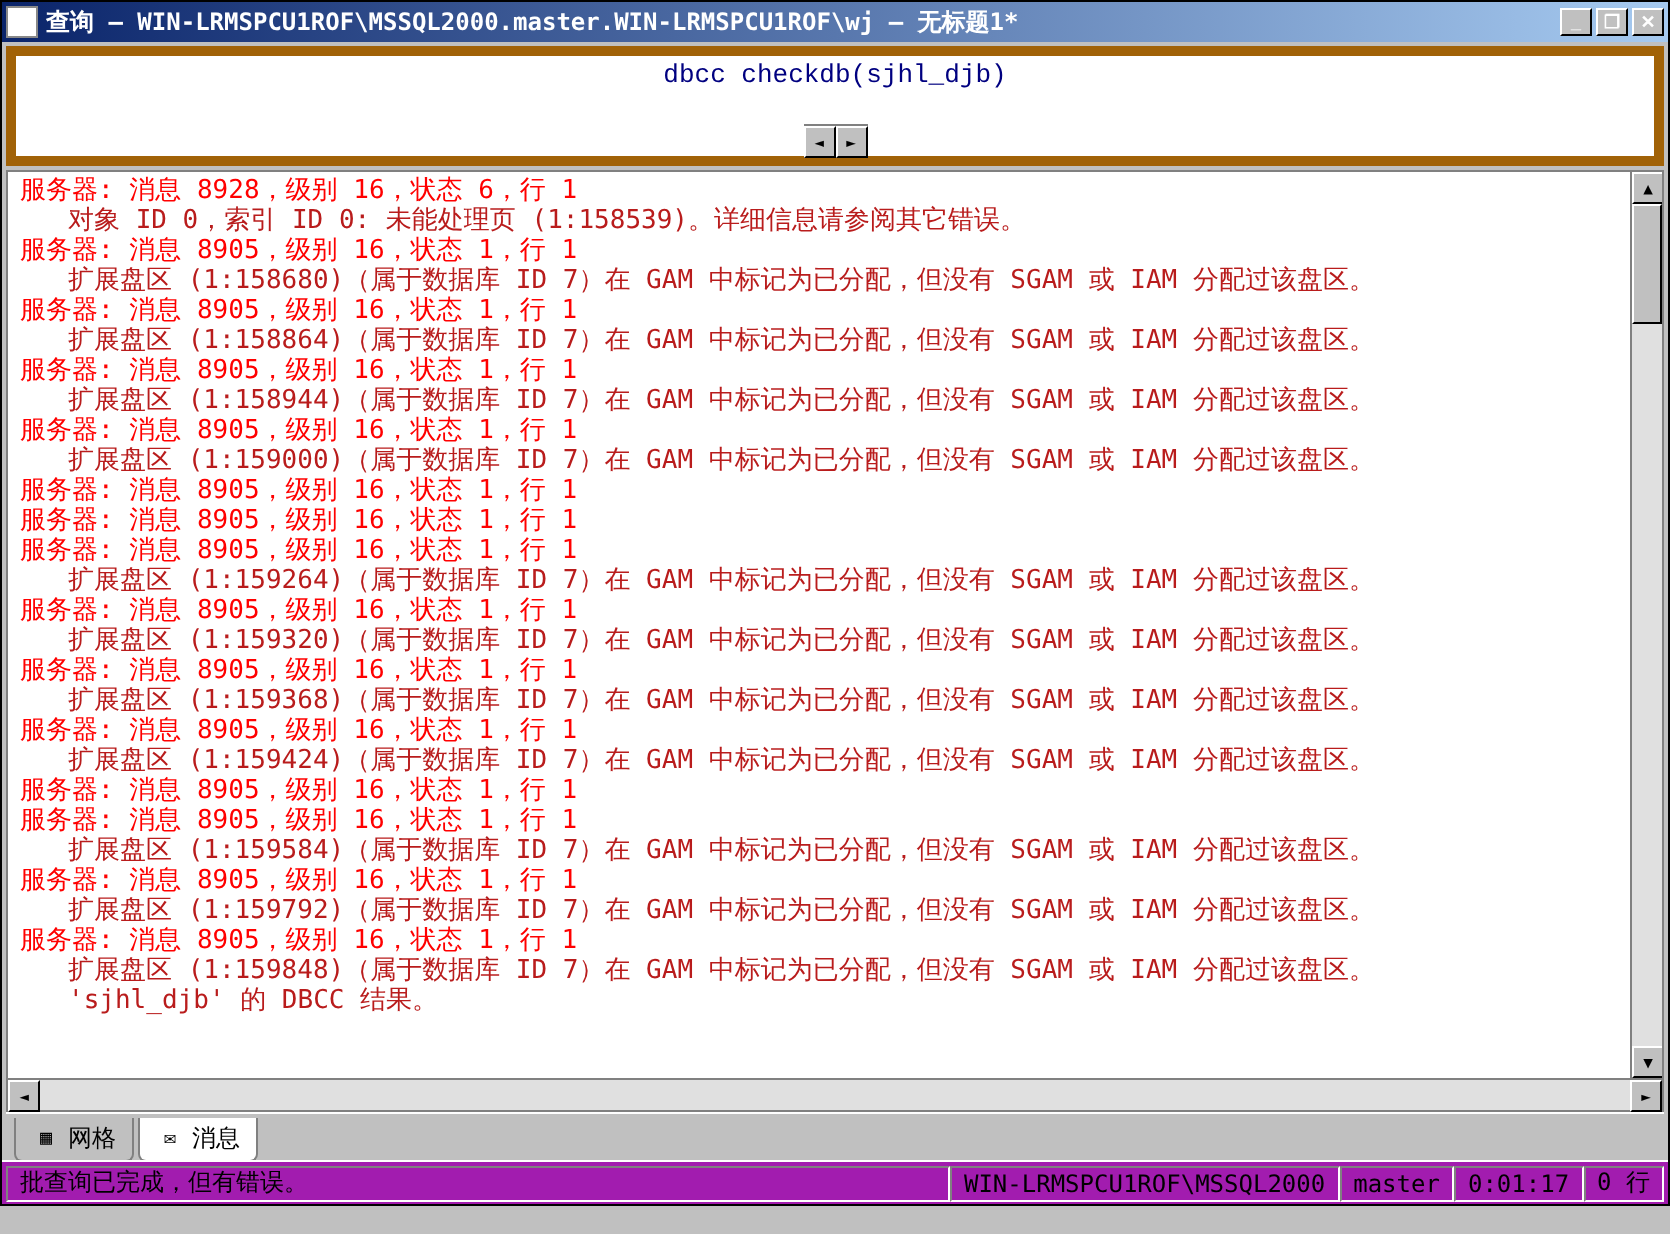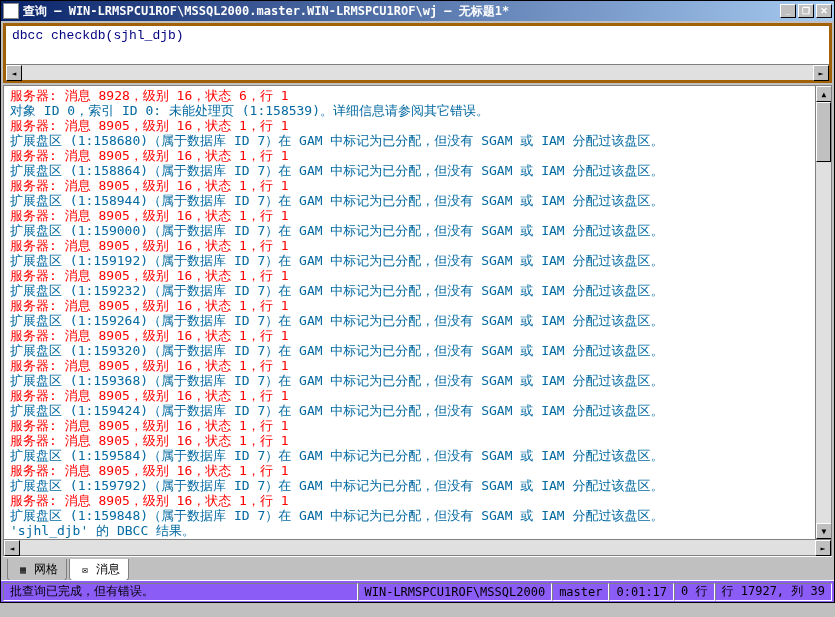--- a/index.html
+++ b/index.html
@@ -3,38 +3,38 @@
 <meta charset="utf-8">
 <style>
 * { margin: 0; padding: 0; box-sizing: border-box; }
 body { font-family: "SimSun", "宋体", monospace; font-size: 12px; background: #c0c0c0; overflow: hidden; }
 .window { width: 835px; height: 603px; background: #c0c0c0; display: flex; flex-direction: column; border: 1px solid #000; }
 .titlebar { background: linear-gradient(to right, #0a246a, #a6caf0); color: #fff; height: 20px; display: flex; align-items: center; padding: 0 2px; }
 .titlebar-icon { width: 16px; height: 16px; background: #fff; margin-right: 4px; display: inline-flex; align-items: center; justify-content: center; font-size: 9px; border: 1px solid #888; }
 .titlebar-text { flex: 1; font-weight: bold; font-size: 12px; white-space: nowrap; overflow: hidden; }
 .titlebar-buttons { display: flex; gap: 2px; }
 .titlebar-btn { width: 16px; height: 14px; background: #c0c0c0; border: 1px solid #fff; border-right-color: #000; border-bottom-color: #000; font-size: 9px; display: flex; align-items: center; justify-content: center; font-family: Arial; font-weight: bold; cursor: pointer; }
-.query-pane { background: #fff; border: 3px solid #a16207; margin: 2px; height: 60px; display: flex; flex-direction: column; }
+.query-pane { background: #fff; border: 5px solid #a16207; margin: 2px; height: 60px; display: flex; flex-direction: column; align-items: center; }
 .query-text { padding: 2px 6px; font-family: "Courier New", monospace; font-size: 13px; color: #000080; flex: 1; }
 .hscroll { height: 16px; background: #c0c0c0; border-top: 1px solid #808080; display: flex; }
 .hscroll-btn { width: 16px; height: 16px; background: #c0c0c0; border: 1px solid #fff; border-right-color: #000; border-bottom-color: #000; display: flex; align-items: center; justify-content: center; font-size: 8px; cursor: pointer; }
 .hscroll-track { flex: 1; background: #e0e0e0; }
 .results-pane { flex: 1; background: #fff; border: 1px solid #808080; margin: 0 2px; overflow: hidden; display: flex; gap: 12px; }
 .results-content { flex: 1; padding: 2px 6px; font-family: "SimSun", "宋体", monospace; font-size: 13px; line-height: 15px; overflow: hidden; }
 .results-content .red { color: #ff0000; }
-.results-content .black { color: #0369a1; }
+.results-content .black { color: #b91c1c; margin-left: 24px; }
 .vscroll { width: 16px; background: #c0c0c0; border-left: 1px solid #808080; display: flex; flex-direction: column; }
 .vscroll-btn { width: 16px; height: 16px; background: #c0c0c0; border: 1px solid #fff; border-right-color: #000; border-bottom-color: #000; display: flex; align-items: center; justify-content: center; font-size: 8px; cursor: pointer; }
 .vscroll-track { flex: 1; background: #e0e0e0; position: relative; }
 .vscroll-thumb { position: absolute; top: 0; left: 0; right: 0; height: 60px; background: #c0c0c0; border: 1px solid #fff; border-right-color: #000; border-bottom-color: #000; }
 .tabbar { height: 24px; background: #c0c0c0; display: flex; align-items: flex-start; padding: 2px 4px 0; border-top: 1px solid #fff; margin: 0 2px; }
 .tab { background: #c0c0c0; border: 1px solid #808080; border-top: none; padding: 2px 8px; margin-right: 2px; display: flex; align-items: center; gap: 4px; cursor: pointer; font-size: 12px; border-radius: 0 0 4px 4px; }
 .tab.active { background: #fff; }
 .tab-icon { width: 14px; height: 14px; display: inline-flex; align-items: center; justify-content: center; font-size: 10px; }
-.statusbar { height: 22px; background: #8b5cf6; display: flex; align-items: center; border-top: 1px solid #fff; padding: 0 2px; gap: 0; }
+.statusbar { height: 22px; background: #a21caf; display: flex; align-items: center; border-top: 1px solid #fff; padding: 0 2px; gap: 0; }
 .status-cell { border: 1px solid #808080; border-top-color: #808080; border-left-color: #808080; border-right-color: #fff; border-bottom-color: #fff; padding: 1px 6px; height: 18px; display: flex; align-items: center; font-size: 12px; white-space: nowrap; }
 .status-cell.flex { flex: 1; }
 </style>
 </head>
 <body>
 
 <div class="window">
   <div class="titlebar">
     <span class="titlebar-icon">▦</span>
     <span class="titlebar-text">查询 — WIN-LRMSPCU1ROF\MSSQL2000.master.WIN-LRMSPCU1ROF\wj — 无标题1*</span>
@@ -60,23 +60,21 @@
         <div class="black">对象 ID 0，索引 ID 0: 未能处理页 (1:158539)。详细信息请参阅其它错误。</div>
         <div class="red">服务器: 消息 8905，级别 16，状态 1，行 1</div>
         <div class="black">扩展盘区 (1:158680)（属于数据库 ID 7）在 GAM 中标记为已分配，但没有 SGAM 或 IAM 分配过该盘区。</div>
         <div class="red">服务器: 消息 8905，级别 16，状态 1，行 1</div>
         <div class="black">扩展盘区 (1:158864)（属于数据库 ID 7）在 GAM 中标记为已分配，但没有 SGAM 或 IAM 分配过该盘区。</div>
         <div class="red">服务器: 消息 8905，级别 16，状态 1，行 1</div>
         <div class="black">扩展盘区 (1:158944)（属于数据库 ID 7）在 GAM 中标记为已分配，但没有 SGAM 或 IAM 分配过该盘区。</div>
         <div class="red">服务器: 消息 8905，级别 16，状态 1，行 1</div>
         <div class="black">扩展盘区 (1:159000)（属于数据库 ID 7）在 GAM 中标记为已分配，但没有 SGAM 或 IAM 分配过该盘区。</div>
         <div class="red">服务器: 消息 8905，级别 16，状态 1，行 1</div>
-        <div class="black">扩展盘区 (1:159192)（属于数据库 ID 7）在 GAM 中标记为已分配，但没有 SGAM 或 IAM 分配过该盘区。</div>
         <div class="red">服务器: 消息 8905，级别 16，状态 1，行 1</div>
-        <div class="black">扩展盘区 (1:159232)（属于数据库 ID 7）在 GAM 中标记为已分配，但没有 SGAM 或 IAM 分配过该盘区。</div>
         <div class="red">服务器: 消息 8905，级别 16，状态 1，行 1</div>
         <div class="black">扩展盘区 (1:159264)（属于数据库 ID 7）在 GAM 中标记为已分配，但没有 SGAM 或 IAM 分配过该盘区。</div>
         <div class="red">服务器: 消息 8905，级别 16，状态 1，行 1</div>
         <div class="black">扩展盘区 (1:159320)（属于数据库 ID 7）在 GAM 中标记为已分配，但没有 SGAM 或 IAM 分配过该盘区。</div>
         <div class="red">服务器: 消息 8905，级别 16，状态 1，行 1</div>
         <div class="black">扩展盘区 (1:159368)（属于数据库 ID 7）在 GAM 中标记为已分配，但没有 SGAM 或 IAM 分配过该盘区。</div>
         <div class="red">服务器: 消息 8905，级别 16，状态 1，行 1</div>
         <div class="black">扩展盘区 (1:159424)（属于数据库 ID 7）在 GAM 中标记为已分配，但没有 SGAM 或 IAM 分配过该盘区。</div>
         <div class="red">服务器: 消息 8905，级别 16，状态 1，行 1</div>
         <div class="red">服务器: 消息 8905，级别 16，状态 1，行 1</div>
@@ -112,15 +110,14 @@
       <span>消息</span>
     </div>
   </div>
 
   <div class="statusbar">
     <div class="status-cell flex">批查询已完成，但有错误。</div>
     <div class="status-cell">WIN-LRMSPCU1ROF\MSSQL2000</div>
     <div class="status-cell">master</div>
     <div class="status-cell">0:01:17</div>
     <div class="status-cell">0 行</div>
-    <div class="status-cell">行 17927,  列 39</div>
   </div>
 </div>
 
 </body></html>

